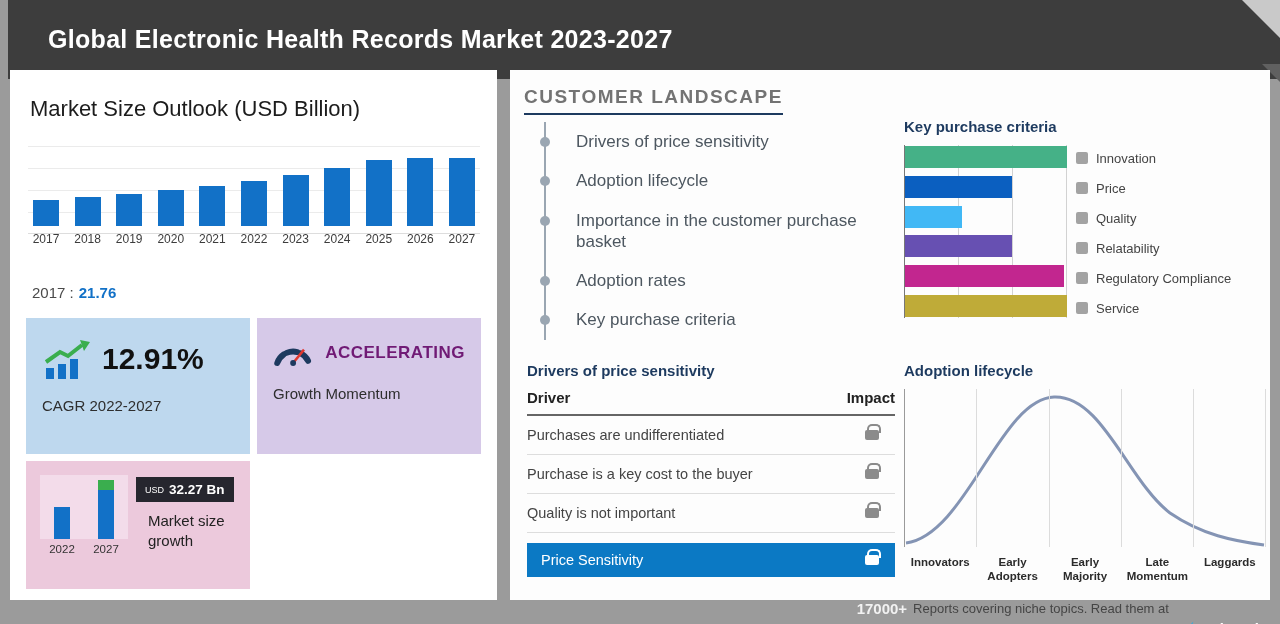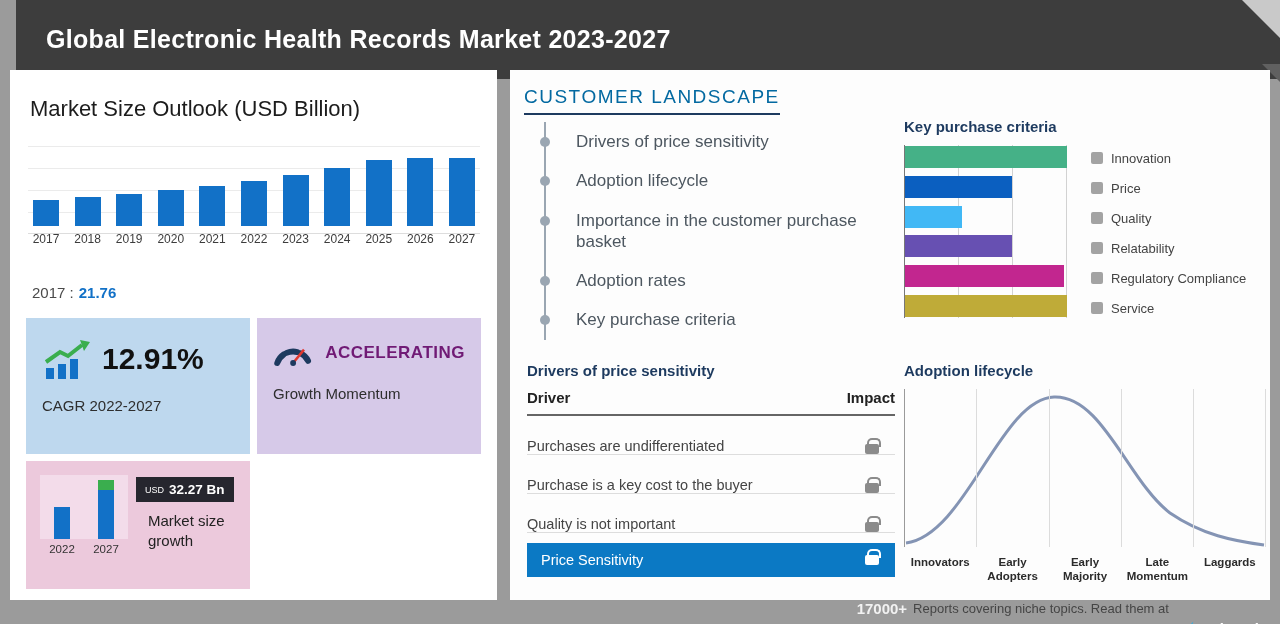--- a/index.html
+++ b/index.html
@@ -1,20 +1,20 @@
 <!DOCTYPE html>
 <html><head>
 <meta charset="utf-8">
 <style>
   * { margin:0; padding:0; box-sizing:border-box; }
   body { font-family:"Liberation Sans", sans-serif; background:#9b9b9b; }
   .page { position:relative; width:1280px; height:624px; background:#9b9b9b; overflow:hidden; }
 
   
-  .topbar { position:absolute; top:0; left:16px; right:0; height:79px; background:#3d3d3d; display:flex; align-items:center; padding-left:30px; }
+  .topbar { position:absolute; top:0; left:8px; right:0; height:79px; background:#3d3d3d; display:flex; align-items:center; padding-left:40px; }
   .topbar h1 { color:#ffffff; font-size:25px; font-weight:700; letter-spacing:.3px; }
   .fold-flap { position:absolute; top:0; right:0; width:0; height:0; border-bottom:38px solid transparent; border-right:38px solid #c9c9c9; }
   .fold-shadow { position:absolute; top:64px; right:0; width:0; height:0; border-top:18px solid #606060; border-left:18px solid transparent; }
 
   
   .left-panel { position:absolute; left:10px; top:70px; width:487px; height:530px; background:#ffffff; }
   .ms-title { position:absolute; left:20px; top:26px; font-size:22px; font-weight:400; color:#1c1c1c; }
   .ms-chart { position:absolute; left:18px; top:76px; width:452px; }
   .ms-plot { position:relative; height:88px; border-bottom:1px solid #dddddd; }
   .ms-grid i { position:absolute; left:0; right:0; height:1px; background:#ebebeb; display:block; }
@@ -44,41 +44,41 @@
   .mini-cap { position:absolute; top:0; left:0; right:0; height:10px; background:#3aae4e; display:block; }
   .mini-labels { display:flex; width:88px; margin-top:4px; }
   .mini-xlab { flex:1; text-align:center; font-size:11.5px; color:#333333; }
   .badge { position:absolute; left:110px; top:16px; background:#26262e; color:#ffffff; display:inline-flex; align-items:center; padding:5px 9px; }
   .badge-cur { font-size:9px; margin-right:5px; }
   .badge-val { font-size:13.5px; font-weight:700; }
   .growth-desc { position:absolute; left:122px; top:50px; width:100px; font-size:15px; color:#222222; line-height:1.35; }
 
   
   .right-panel { position:absolute; left:510px; top:70px; width:760px; height:530px; background:#fdfdfd; }
-  .cl-title { position:absolute; left:14px; top:16px; font-size:19px; font-weight:400; color:#0369a1; letter-spacing:1.5px; padding-bottom:5px; border-bottom:2px solid #1d3a5f; }
+  .cl-title { position:absolute; left:14px; top:16px; font-size:19px; font-weight:700; color:#737373; letter-spacing:1.5px; padding-bottom:5px; border-bottom:2px solid #1d3a5f; }
   .timeline { position:absolute; left:34px; top:52px; width:320px; list-style:none; border-left:2px solid #9aa6b2; }
   .tl-item { position:relative; padding:9px 0 9px 30px; font-size:17px; color:#4d5760; line-height:1.25; }
   .tl-item::before { content:""; position:absolute; left:-6px; top:15px; width:10px; height:10px; border-radius:50%; background:#9aa6b2; }
 
   .sub-title { font-size:15px; font-weight:700; color:#1d3a5f; margin-bottom:10px; }
   .kpc { position:absolute; left:394px; top:48px; }
-  .kpc-body { display:flex; gap:23px; }
+  .kpc-body { display:flex; gap:8px; }
   .kpc-chart { position:relative; width:164px; height:173px; border-left:1px solid #777777; }
   .kpc-chart .vgrid { position:absolute; top:0; bottom:0; width:1px; background:#d2d2d2; display:block; }
   .kpc-chart .v1{left:53px} .kpc-chart .v2{left:107px} .kpc-chart .v3{left:161px}
   .kpc-bars { position:absolute; left:0; top:0; height:173px; display:flex; flex-direction:column; justify-content:space-between; padding:1px 0; }
   .kpc-bar { height:22px; }
   .kpc-legend { padding-top:2px; }
   .legend-item { display:flex; align-items:center; gap:8px; height:22px; margin-bottom:8px; }
   .legend-swatch { width:12px; height:12px; background:#a3a3a3; border-radius:2px; display:inline-block; }
   .legend-label { font-size:13px; color:#444444; }
 
   .drivers { position:absolute; left:17px; top:292px; width:368px; }
   .drivers-head { display:flex; justify-content:space-between; font-size:15px; font-weight:700; color:#222222; padding-bottom:8px; border-bottom:2px solid #666666; }
-  .driver-row { display:flex; justify-content:space-between; align-items:flex-end; height:39px; border-bottom:1px solid #dddddd; }
+  .driver-row { display:flex; justify-content:space-between; align-items:center; height:39px; border-bottom:1px solid #dddddd; }
   .driver-label { font-size:14.5px; color:#444444; }
   .driver-row .lock { margin-right:16px; }
   .lock { position:relative; width:14px; height:10px; background:#8b8b8b; border-radius:2px; display:inline-block; }
   .lock::before { content:""; position:absolute; left:2px; top:-6px; width:10px; height:7px; border:2px solid #8b8b8b; border-bottom:none; border-radius:5px 5px 0 0; }
   .highlight-row { display:flex; justify-content:space-between; align-items:center; height:34px; margin-top:10px; padding:0 16px 0 14px; background:#0b79c4; }
   .highlight-row span:first-child { color:#ffffff; font-size:14.5px; }
   .highlight-row .lock { background:#ffffff; }
   .highlight-row .lock::before { border-color:#ffffff; }
 
   .al { position:absolute; left:394px; top:292px; width:364px; }

